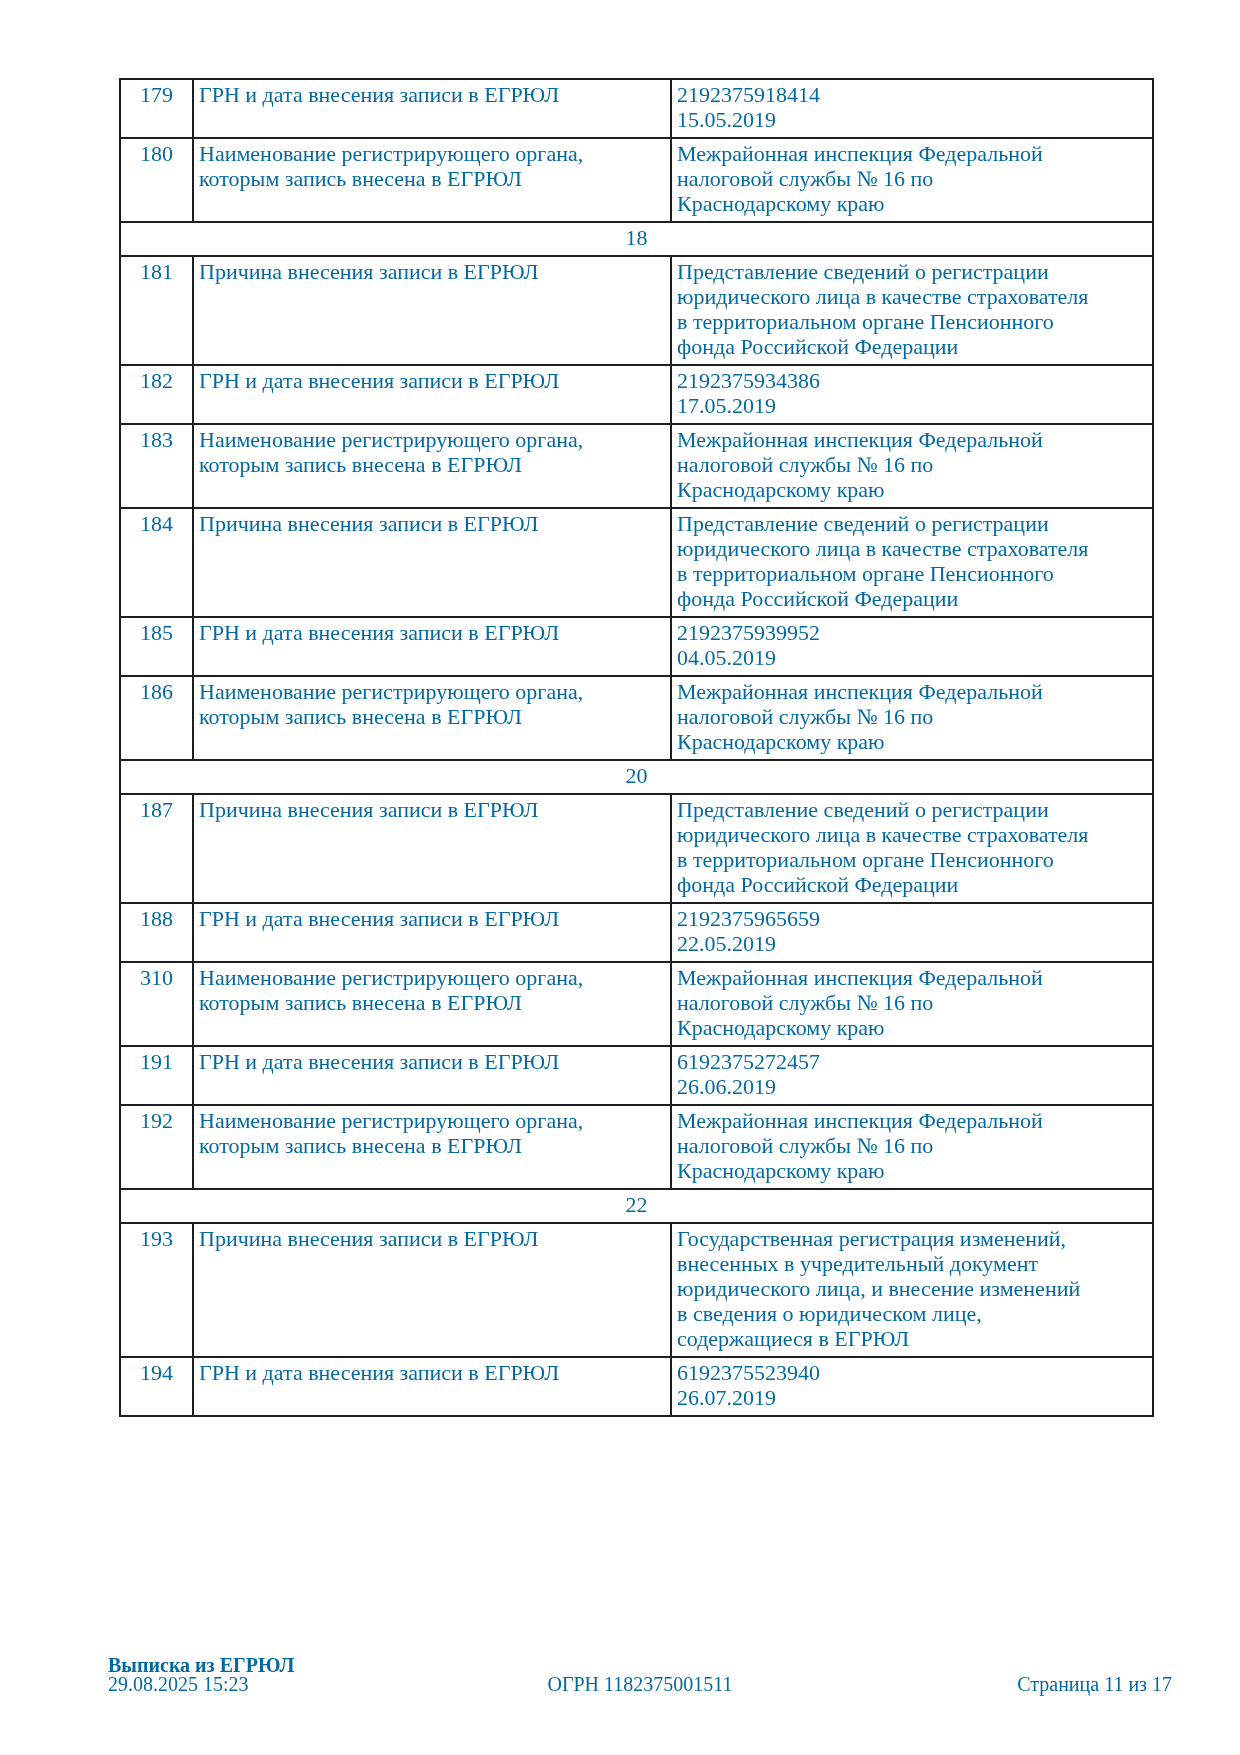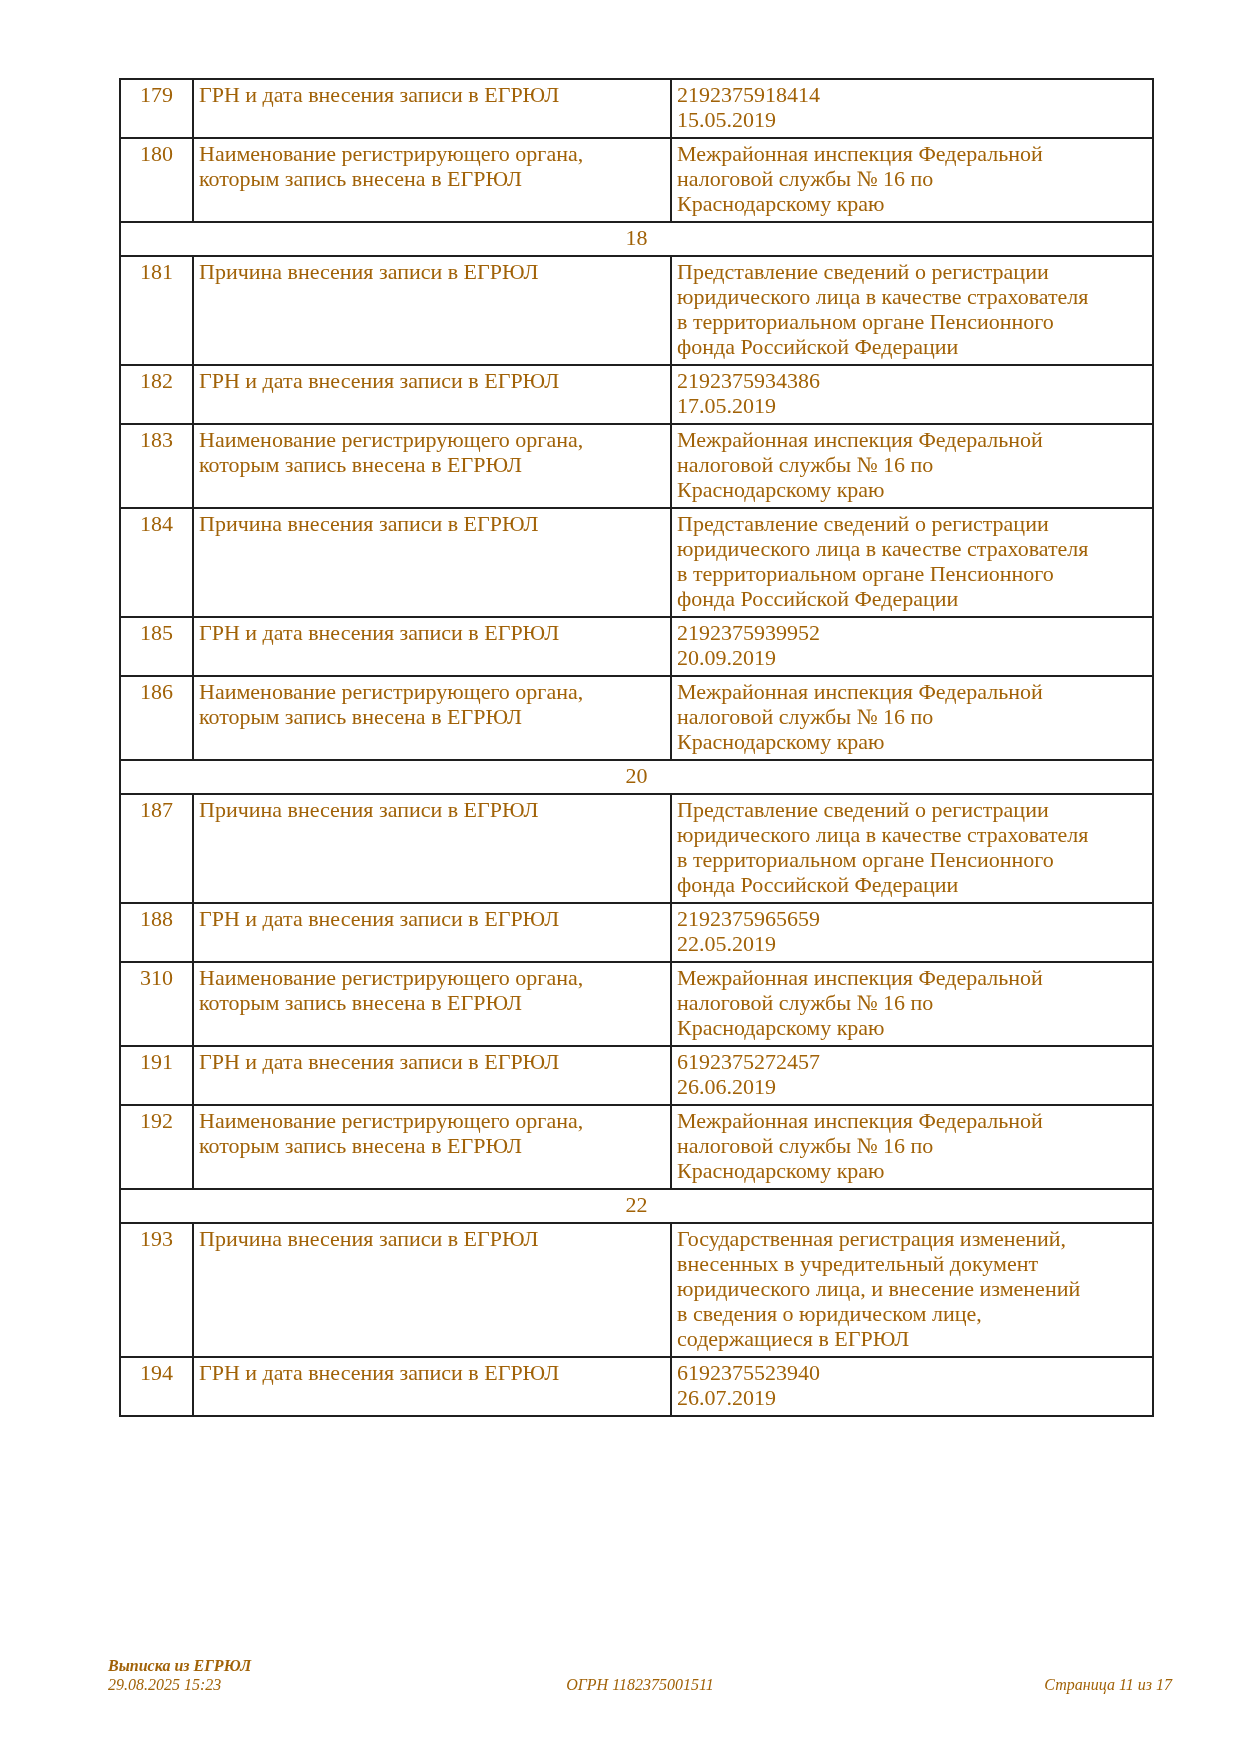--- a/index.html
+++ b/index.html
@@ -6,21 +6,21 @@
     margin: 0;
     padding: 0;
     background: #ffffff;
   }
   .page {
     position: relative;
     width: 1240px;
     height: 1755px;
     background: #ffffff;
     font-family: "Liberation Serif", serif;
-    color: #a16207;
+    color: #0369a1;
     overflow: hidden;
   }
   table.egrul-table {
     position: absolute;
     left: 119px;
     top: 78px;
     width: 1033px;
     border-collapse: collapse;
     table-layout: fixed;
   }
@@ -48,23 +48,22 @@
     padding-bottom: 3px;
   }
   .footer {
     position: absolute;
     left: 108px;
     top: 1656px;
     width: 1064px;
     display: grid;
     grid-template-columns: 1fr auto 1fr;
     align-items: end;
-    font-size: 16px;
+    font-size: 20px;
     line-height: 19px;
-    font-style: italic;
   }
   .footer-title {
     font-weight: bold;
   }
   .footer-center {
     text-align: center;
   }
   .footer-right {
     text-align: right;
   }
@@ -125,21 +124,21 @@
           <td class="label-cell">Причина внесения записи в ЕГРЮЛ</td>
           <td class="value-cell">Представление сведений о регистрации
 юридического лица в качестве страхователя
 в территориальном органе Пенсионного
 фонда Российской Федерации</td>
         </tr>
         <tr>
           <td class="num-cell">185</td>
           <td class="label-cell">ГРН и дата внесения записи в ЕГРЮЛ</td>
           <td class="value-cell">2192375939952
-20.09.2019</td>
+04.05.2019</td>
         </tr>
         <tr>
           <td class="num-cell">186</td>
           <td class="label-cell">Наименование регистрирующего органа,
 которым запись внесена в ЕГРЮЛ</td>
           <td class="value-cell">Межрайонная инспекция Федеральной
 налоговой службы № 16 по
 Краснодарскому краю</td>
         </tr>
         <tr>

